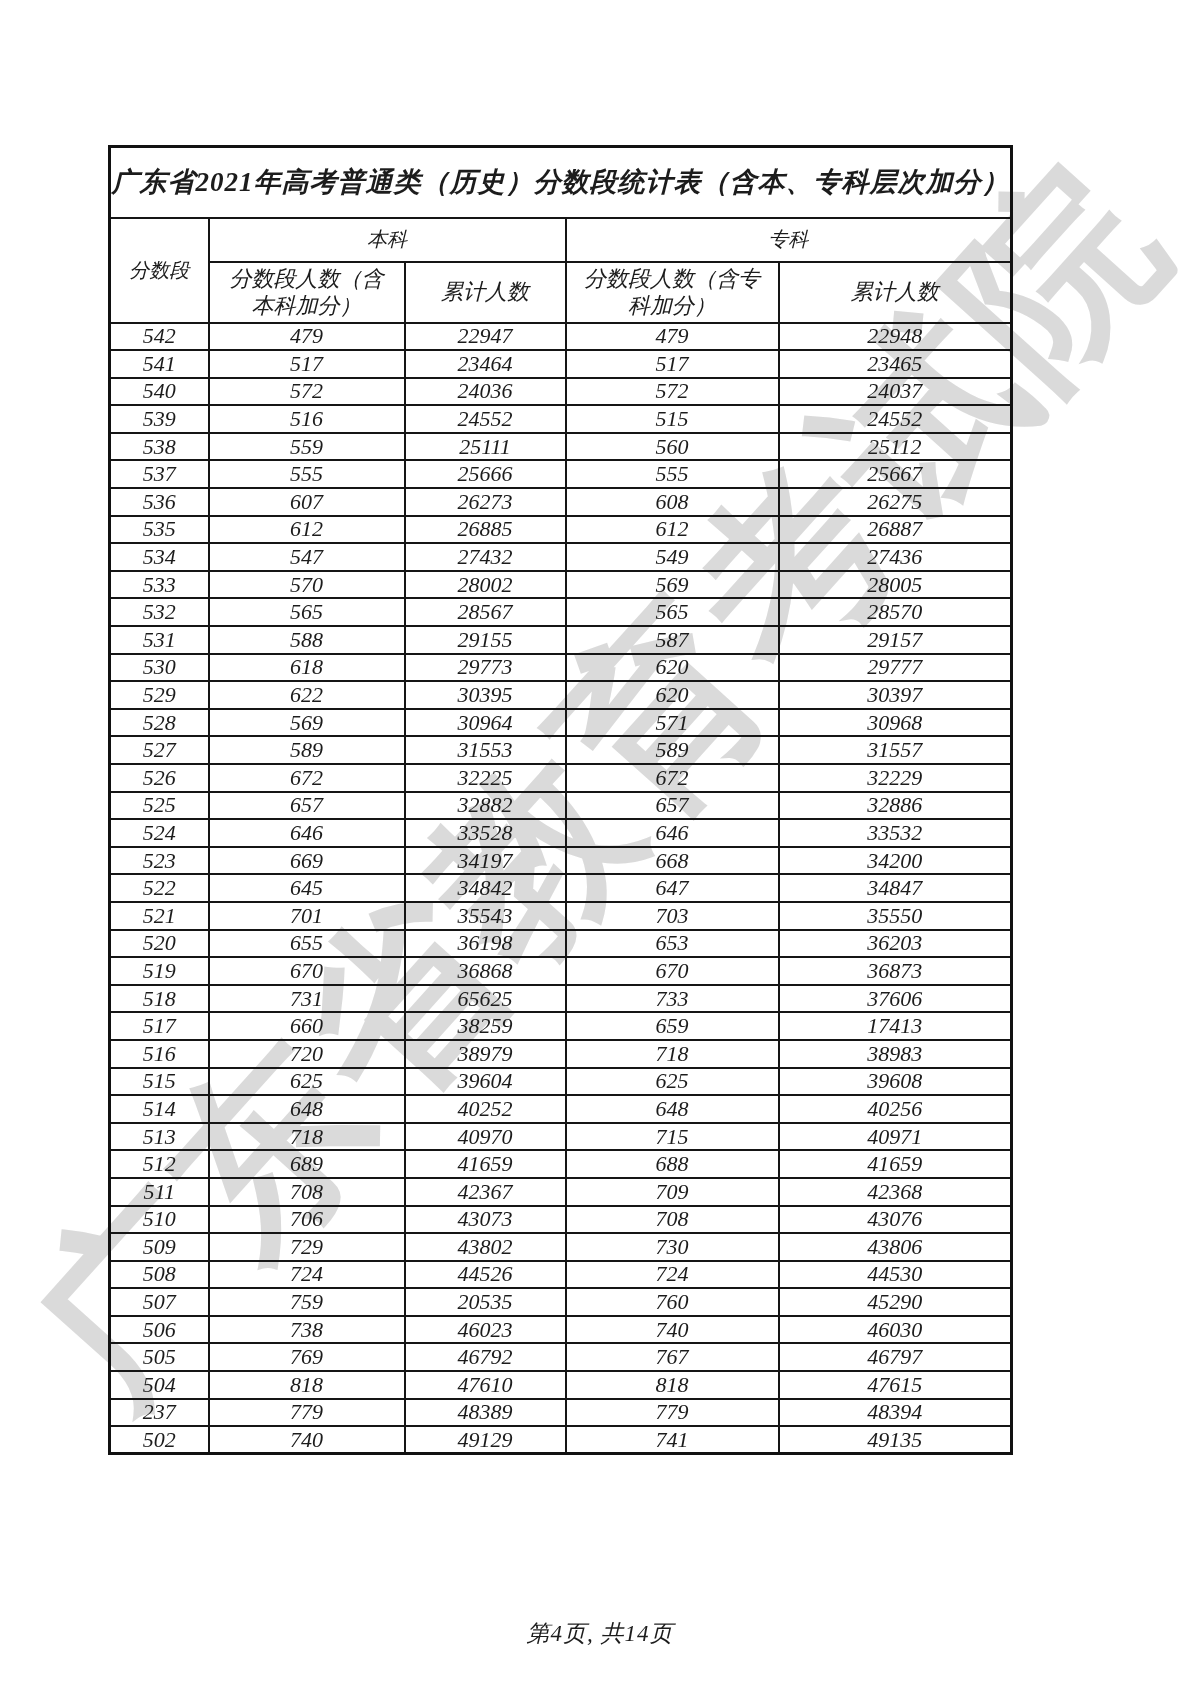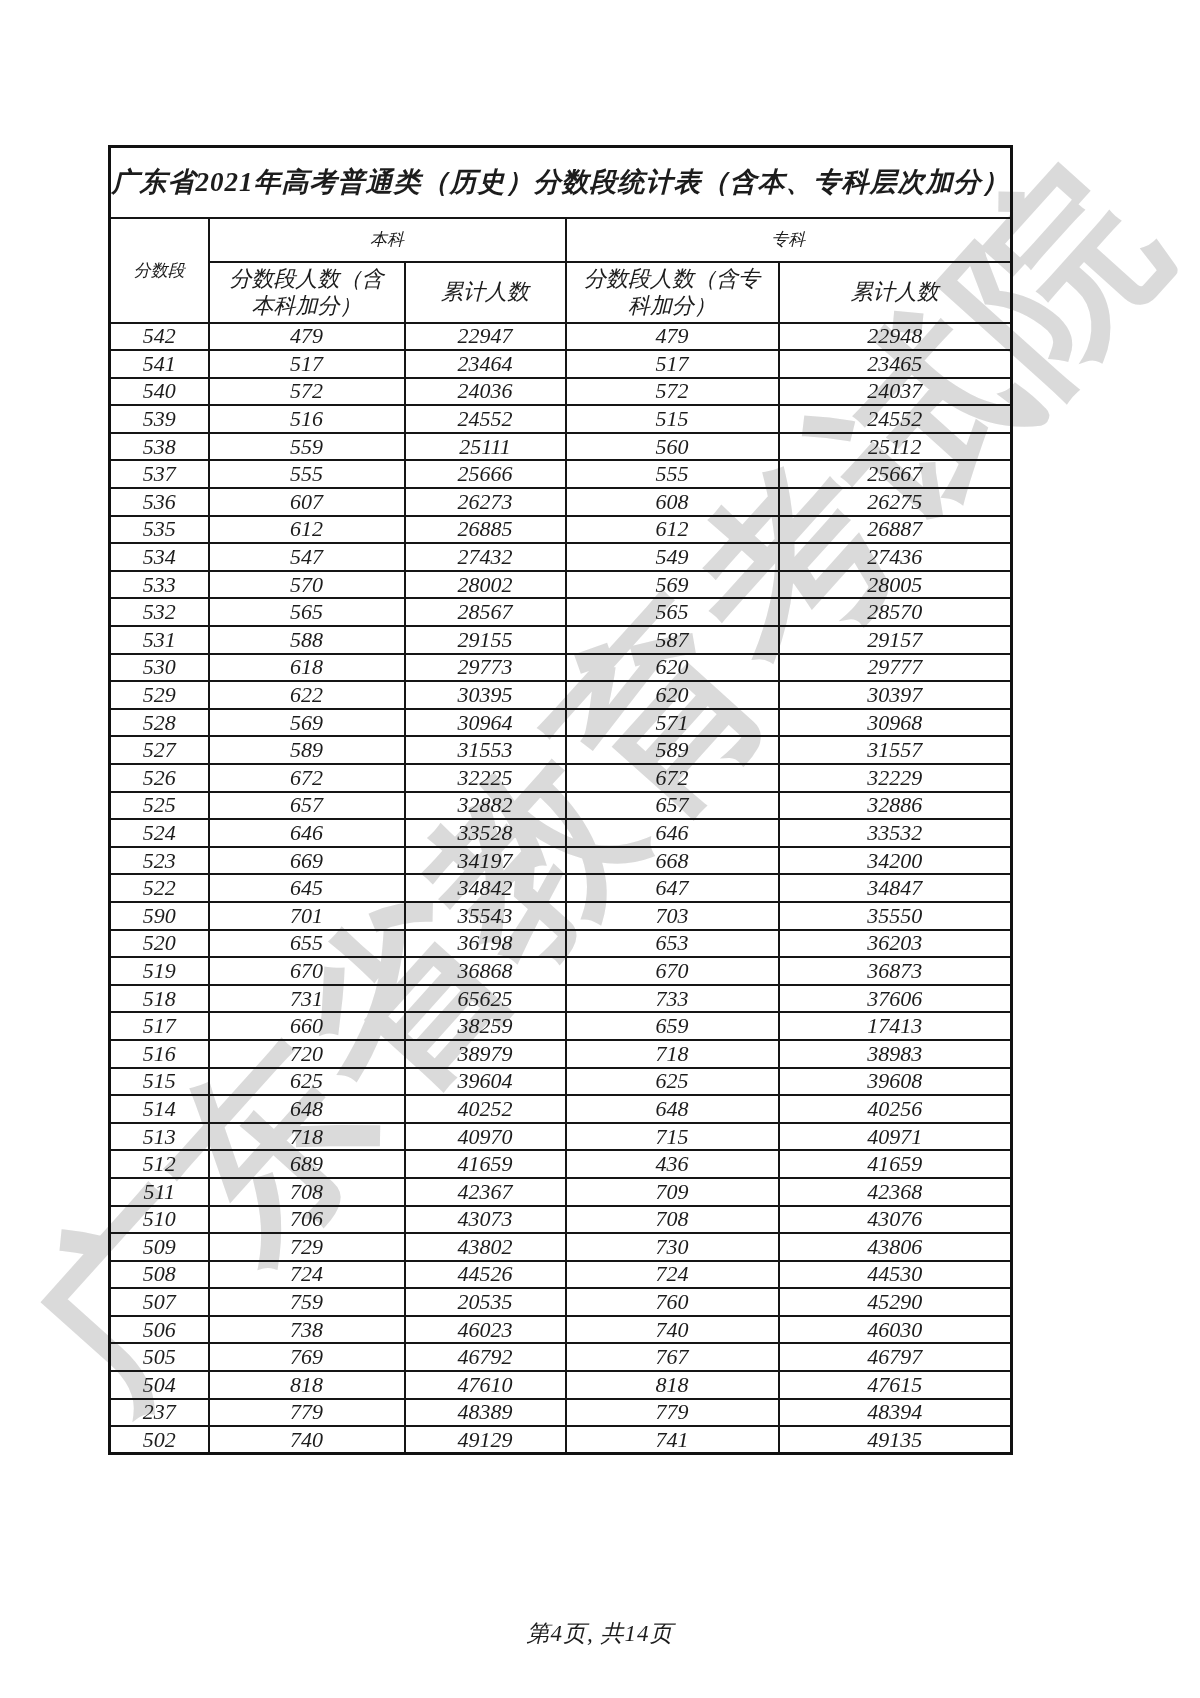--- a/index.html
+++ b/index.html
@@ -49,21 +49,21 @@
 
   .title-cell {
     height: 71px;
     font-size: 27px;
     font-weight: bold;
     letter-spacing: 1px;
     border-bottom: 3px solid #111111;
   }
   tr.head-group th {
     height: 44px;
-    font-size: 17px;
+    font-size: 20px;
     font-weight: normal;
   }
   tr.head-sub th {
     height: 55px;
     font-size: 22px;
     font-weight: normal;
     line-height: 1.25;
     padding: 2px 16px;
   }
   th.band-head {
@@ -261,21 +261,21 @@
         <td>34200</td>
       </tr>
       <tr>
         <td>522</td>
         <td>645</td>
         <td>34842</td>
         <td>647</td>
         <td>34847</td>
       </tr>
       <tr>
-        <td>590</td>
+        <td>521</td>
         <td>701</td>
         <td>35543</td>
         <td>703</td>
         <td>35550</td>
       </tr>
       <tr>
         <td>520</td>
         <td>655</td>
         <td>36198</td>
         <td>653</td>
@@ -327,21 +327,21 @@
         <td>513</td>
         <td>718</td>
         <td>40970</td>
         <td>715</td>
         <td>40971</td>
       </tr>
       <tr>
         <td>512</td>
         <td>689</td>
         <td>41659</td>
-        <td>436</td>
+        <td>688</td>
         <td>41659</td>
       </tr>
       <tr>
         <td>511</td>
         <td>708</td>
         <td>42367</td>
         <td>709</td>
         <td>42368</td>
       </tr>
       <tr>

